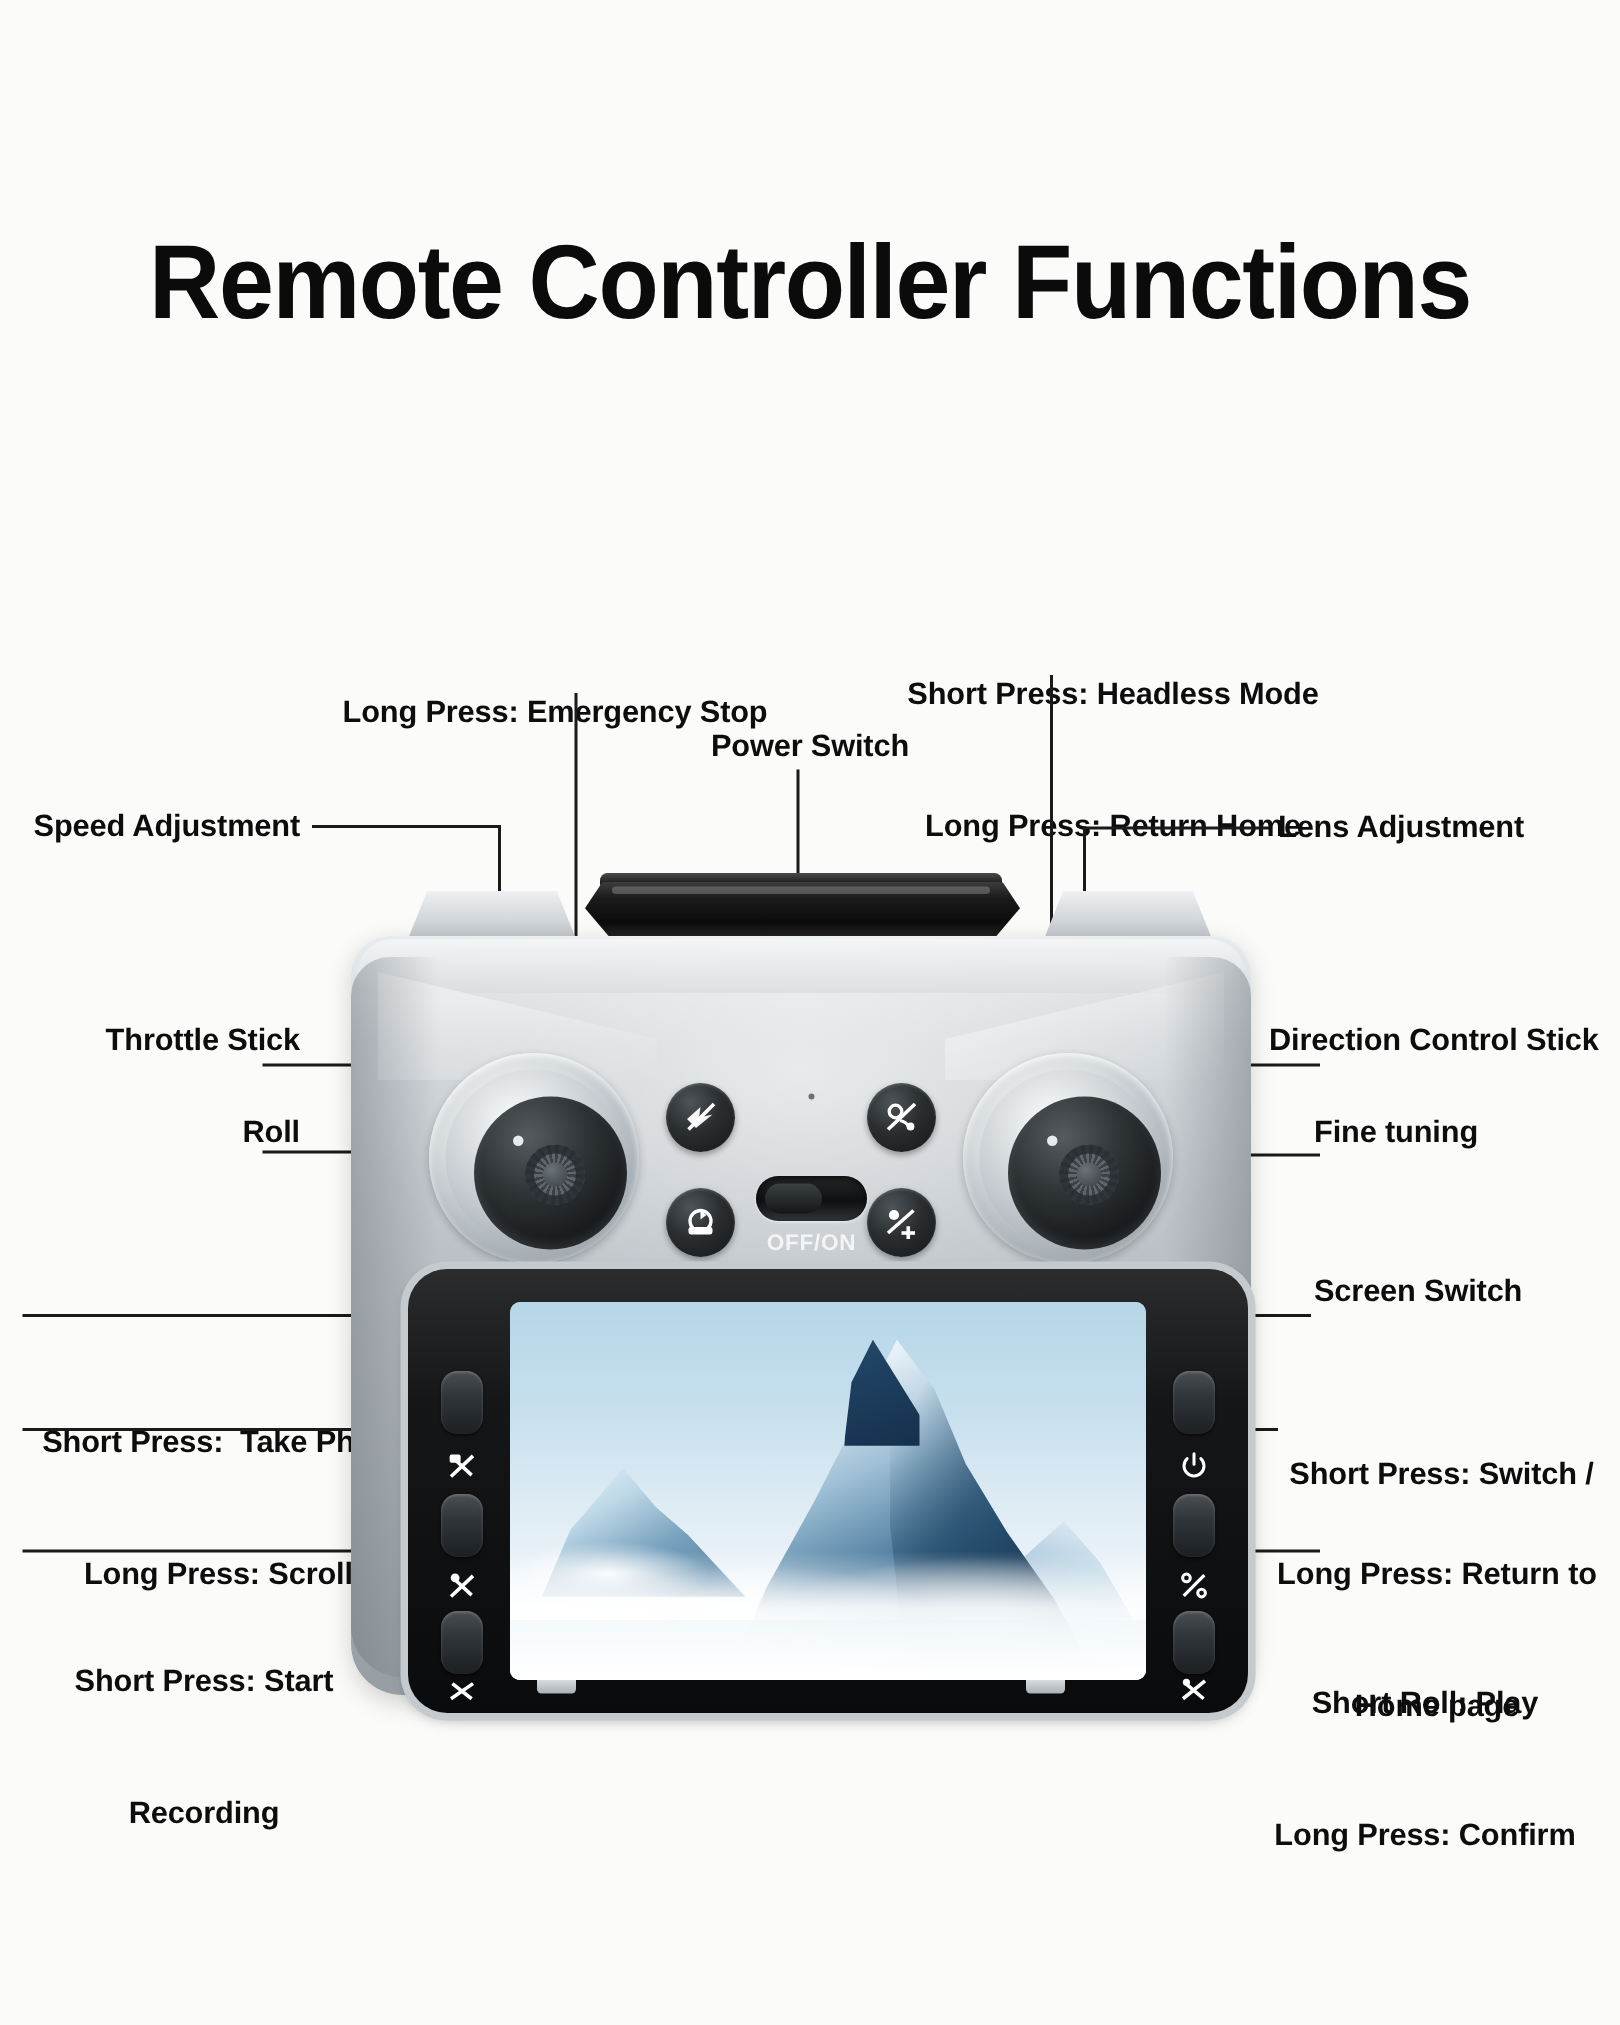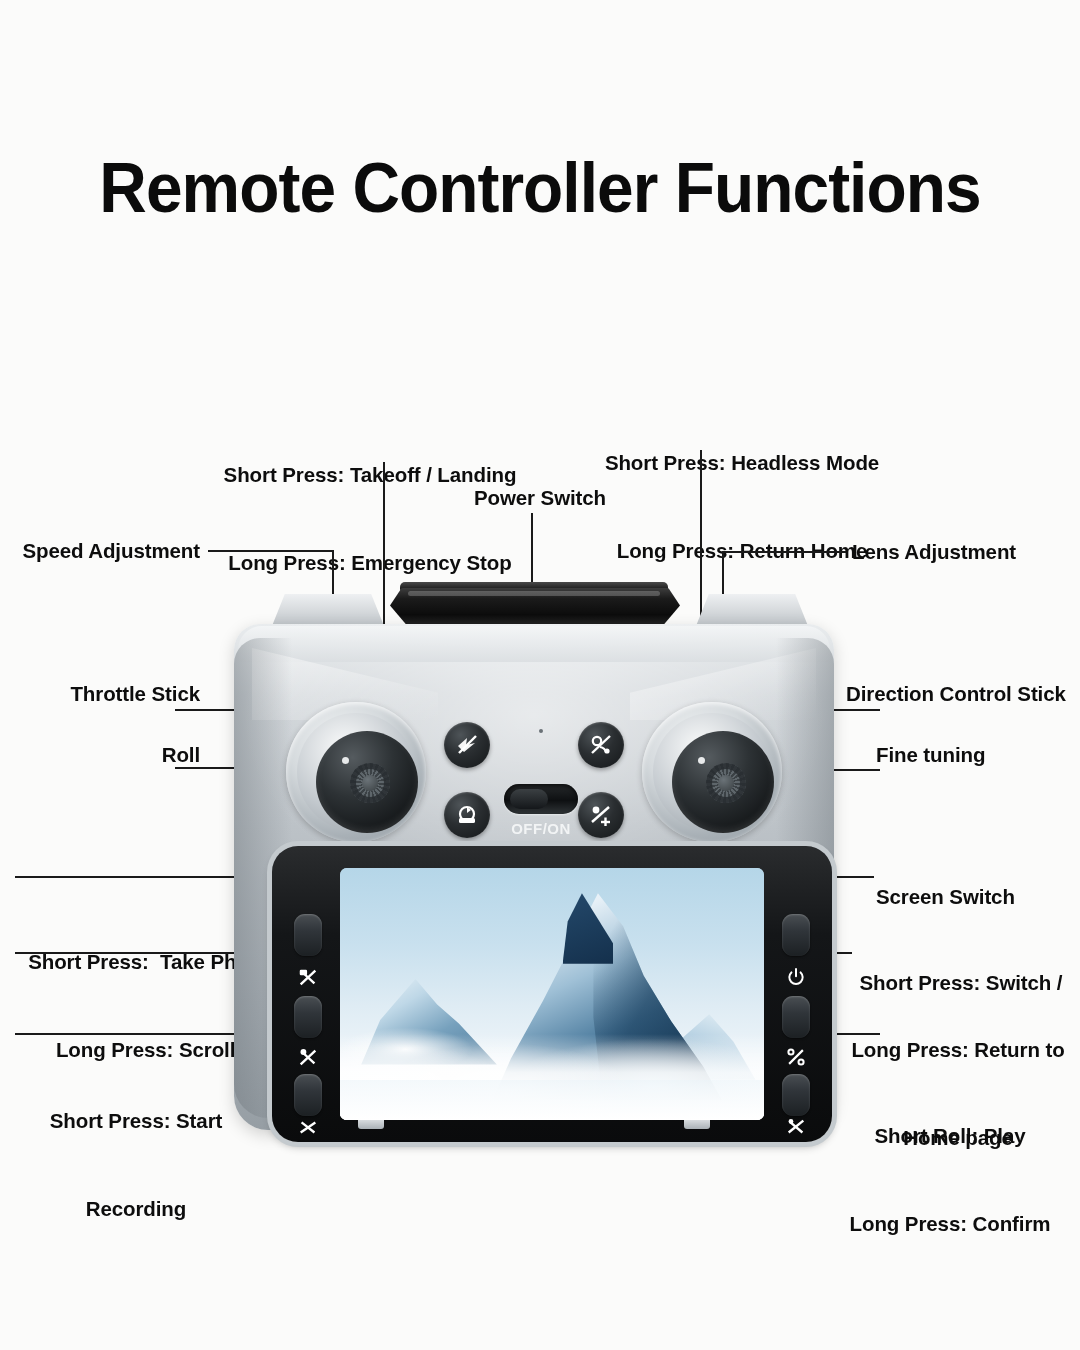--- a/index.html
+++ b/index.html
@@ -343,21 +343,20 @@
   }
 </style>
 </head>
 <body>
 
 <div id="page">
 
   <div id="title">Remote Controller Functions</div>
 
   <div class="label c" style="left:180px; top:402px; width:380px;">
-    <div>Short Press: Takeoff / Landing</div>
     <div>Long Press: Emergency Stop</div>
   </div>
 
   <div class="label c" style="left:570px; top:390px; width:344px;">
     <div>Short Press: Headless Mode</div>
     <div>Long Press: Return Home</div>
   </div>
 
   <div class="label c" style="left:430px; top:483px; width:220px;">Power Switch</div>
 
@@ -377,21 +376,21 @@
   <div class="label l" style="left:6px; top:889px; width:262px;">
     <div>Short Press:  Take Photo</div>
     <div>Long Press: Scroll Up</div>
   </div>
 
   <div class="label c" style="left:6px; top:1048px; width:260px;">
     <div>Short Press: Start</div>
     <div>Recording</div>
   </div>
 
-  <div class="label r" style="left:876px; top:882px; width:200px;">Screen Switch</div>
+  <div class="label r" style="left:876px; top:846px; width:200px;">Screen Switch</div>
 
   <div class="label c" style="left:845px; top:910px; width:232px;">
     <div>Short Press: Switch /</div>
   </div>
 
   <div class="label c" style="left:838px; top:977px; width:240px;">
     <div>Long Press: Return to</div>
     <div>Home page</div>
   </div>
 

